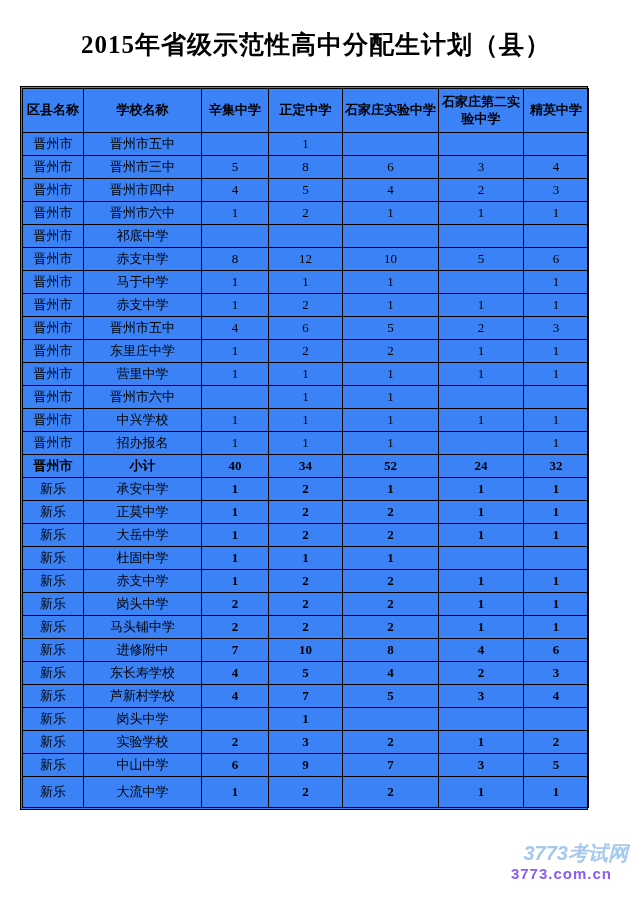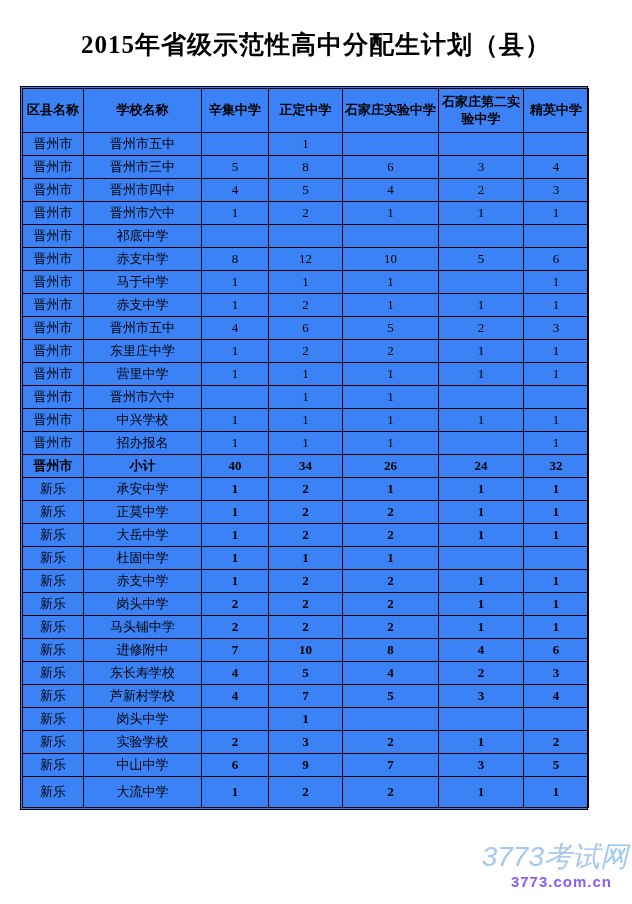--- a/index.html
+++ b/index.html
@@ -60,23 +60,23 @@
     position: absolute;
     right: 4px;
     top: 843px;
     width: 300px;
     text-align: right;
     font-family: "Liberation Sans", sans-serif;
     line-height: 1;
     pointer-events: none;
   }
   .wm-name {
-    font-size: 28px;
+    font-size: 20px;
     font-style: italic;
-    font-weight: normal;
+    font-weight: bold;
     letter-spacing: 0px;
   }
   .wm-url {
     margin-top: 3px;
     padding-right: 16px;
     font-size: 15px;
     font-weight: bold;
     letter-spacing: 1px;
   }
 </style>
@@ -234,21 +234,21 @@
             <td class="num">1</td>
             <td class="num">1</td>
             <td class="num"></td>
             <td class="num">1</td>
           </tr>
           <tr class="subtotal">
             <td>晋州市</td>
             <td>小计</td>
             <td class="num">40</td>
             <td class="num">34</td>
-            <td class="num">26</td>
+            <td class="num">52</td>
             <td class="num">24</td>
             <td class="num">32</td>
           </tr>
           <tr class="boldnum">
             <td>新乐</td>
             <td>承安中学</td>
             <td class="num">1</td>
             <td class="num">2</td>
             <td class="num">1</td>
             <td class="num">1</td>

